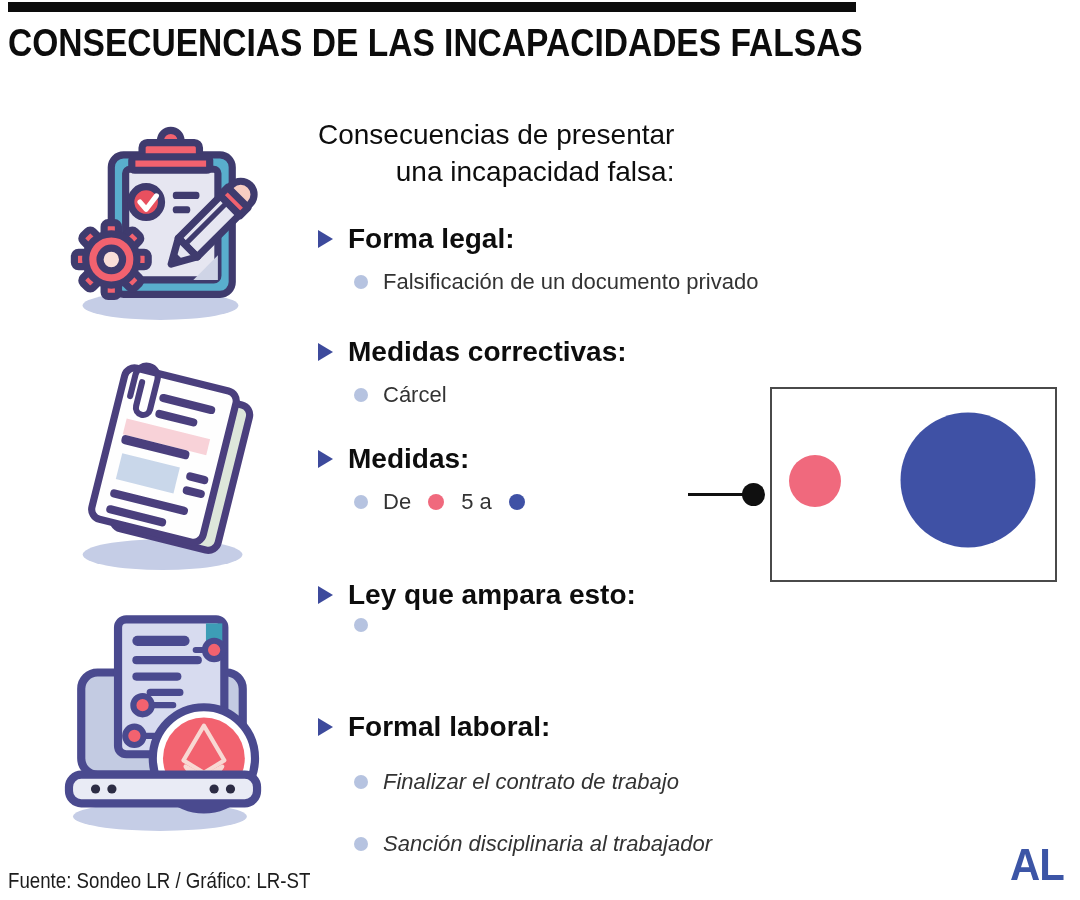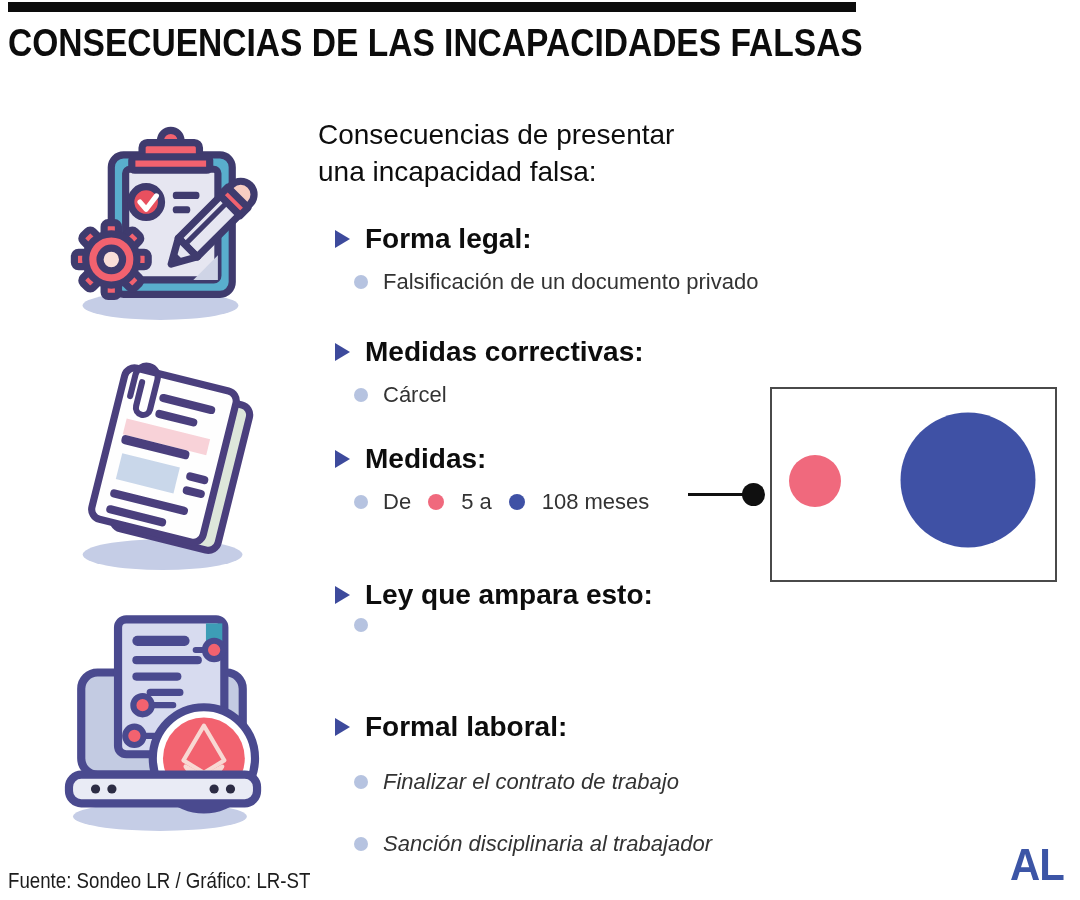--- a/index.html
+++ b/index.html
@@ -1,30 +1,30 @@
 <!DOCTYPE html>
 <html><head>
 <meta charset="utf-8">
 <style>
   html,body{margin:0;padding:0;background:#fff;}
   .canvas{
     position:relative;width:1072px;height:900px;background:#ffffff;overflow:hidden;
-    font-family:"Liberation Sans","DejaVu Sans",sans-serif;color:#111;
+    font-family:"Liberation Sans","DejaVu Sans",sans-serif;color:#111;text-align:right;
   }
   .topbar{position:absolute;left:8px;top:2px;width:848px;height:10px;background:#0c0c0c;}
   .title{
     position:absolute;left:8px;top:21px;font-size:39px;font-weight:bold;color:#0c0c0c;
     white-space:nowrap;transform:scaleX(0.86);transform-origin:left top;letter-spacing:0px;
   }
   .icon-col-item{position:absolute;}
   .right-col-heading{
     position:absolute;left:318px;top:116px;font-size:28px;font-weight:normal;line-height:37px;color:#0d0d0d;
   }
   .section{position:absolute;left:318px;}
-  .sec-label-row{display:flex;align-items:center;gap:15px;height:34px;margin-left:17px;}
+  .sec-label-row{display:flex;align-items:center;gap:15px;height:34px;}
   .tri{
     width:0;height:0;border-top:9px solid transparent;border-bottom:9px solid transparent;
     border-left:15px solid #3d4a9c;flex:0 0 auto;
   }
   .sec-label{font-size:28px;font-weight:bold;color:#0d0d0d;white-space:nowrap;}
   .sub-item{
     display:flex;align-items:center;gap:15px;padding-left:36px;margin-top:6px;
     line-height:40px;font-size:22px;color:#333;white-space:nowrap;
   }
   .sub-item.wide{margin-top:14px;line-height:48px;font-style:italic;}
@@ -183,21 +183,20 @@
     <div class="sec-label-row">
       <span class="tri"></span>
       <span class="sec-label">Medidas:</span>
     </div>
     <div class="sub-item">
       <span class="dot"></span>
       <span>De</span>
       <span class="mini-dot pink"></span>
       <span>5 a</span>
       <span class="mini-dot blue"></span>
-      <span>108 meses</span>
     </div>
   </div>
 
   <div class="section" style="top:578px;">
     <div class="sec-label-row">
       <span class="tri"></span>
       <span class="sec-label">Ley que ampara esto:</span>
     </div>
     <div class="sub-item">
       <span class="dot"></span>

